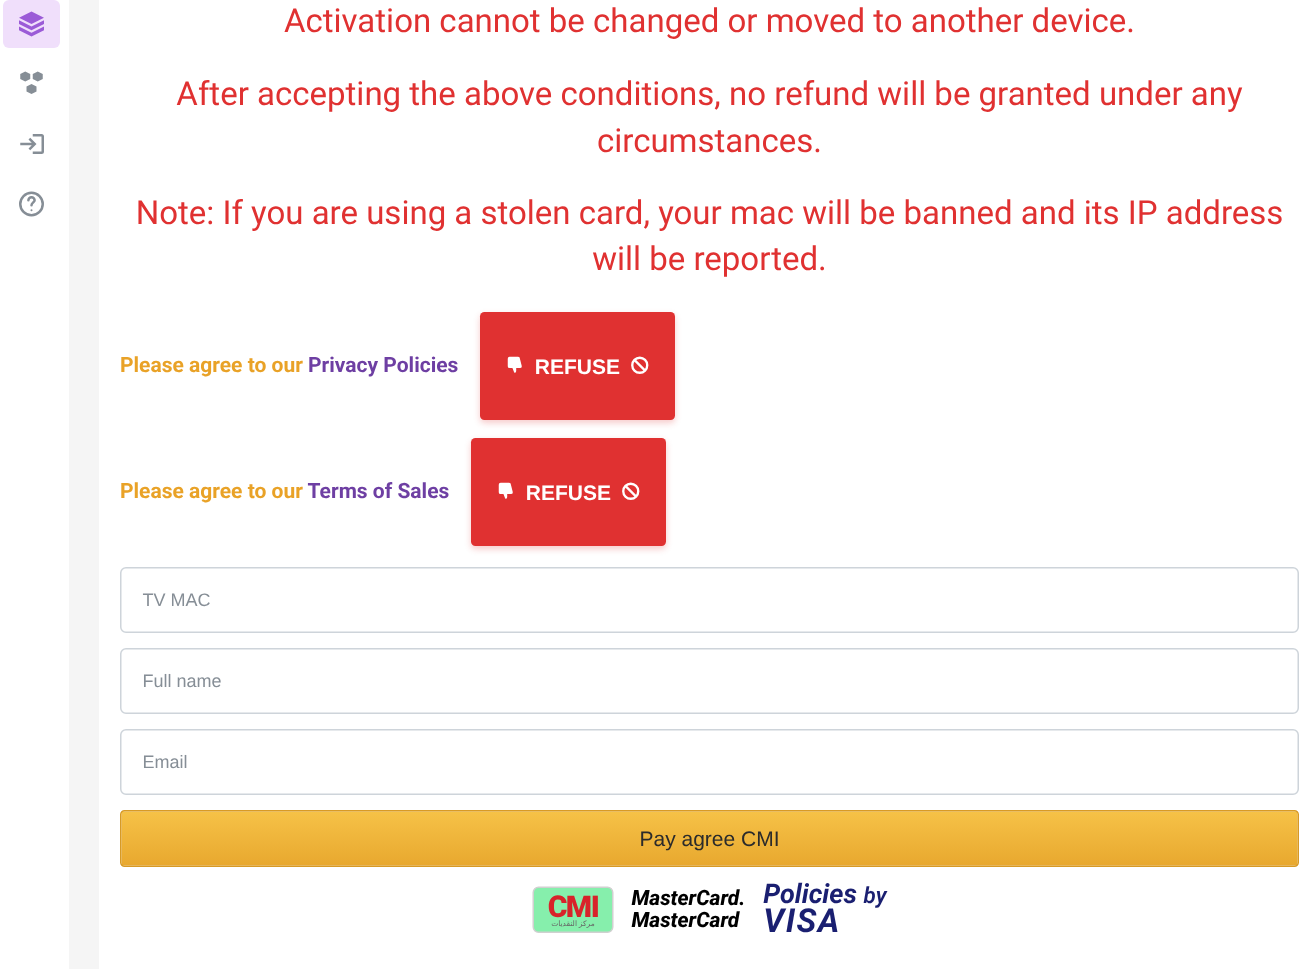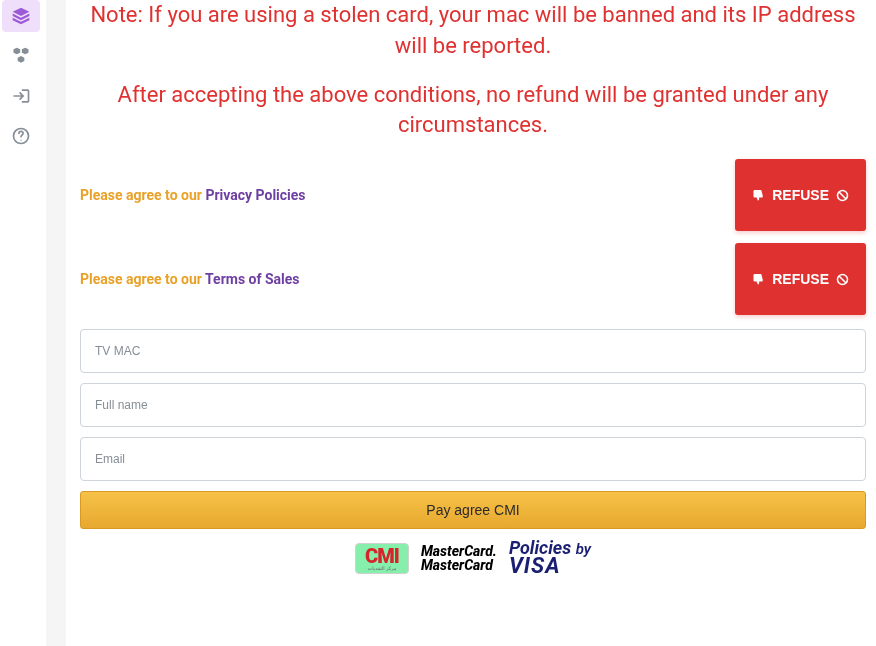--- a/index.html
+++ b/index.html
@@ -54,21 +54,21 @@
     color: #e03131;
     font-size: 22px;
     text-align: center;
     line-height: 1.4;
     margin-bottom: 18px;
     font-weight: 400;
   }
   .agree-row {
     display: flex;
     align-items: center;
-    justify-content: space-between;
+    justify-content: flex-start;
     gap: 14px;
     margin-bottom: 12px;
   }
   .agree-text {
     font-size: 14px;
     font-weight: 700;
   }
   .agree-prefix {
     color: #e9a227;
   }
@@ -177,22 +177,23 @@
           <circle cx="12" cy="12" r="9"></circle>
           <path d="M9.5 9a2.5 2.5 0 0 1 5 0c0 1.5-2.5 2-2.5 4" stroke-linecap="round"></path>
           <circle cx="12" cy="17" r="0.8" fill="currentColor" stroke="none"></circle>
         </svg>
     </div>
   </div>
 
   <div class="divider"></div>
 
   <div class="content">
+    <p class="warning">Activation cannot be changed or moved to another device.</p>
+    <p class="warning">After accepting the above conditions, no refund will be granted under any circumstances.</p>
     <p class="warning">Note: If you are using a stolen card, your mac will be banned and its IP address will be reported.</p>
-    <p class="warning">After accepting the above conditions, no refund will be granted under any circumstances.</p>
 
     <div class="agree-row">
       <span class="agree-text">
         <span class="agree-prefix">Please agree to our </span><a class="agree-link">Privacy Policies</a>
       </span>
       <button class="refuse-btn">
         <svg viewBox="0 0 24 24" fill="currentColor">
             <path d="M15 3H6a2 2 0 0 0-2 2v8a2 2 0 0 0 2 2h3l2 5a2 2 0 0 0 2-2v-3h4a2 2 0 0 0 2-2l-2-8a2 2 0 0 0-2-2z"></path>
           </svg>
         <span>REFUSE</span>

